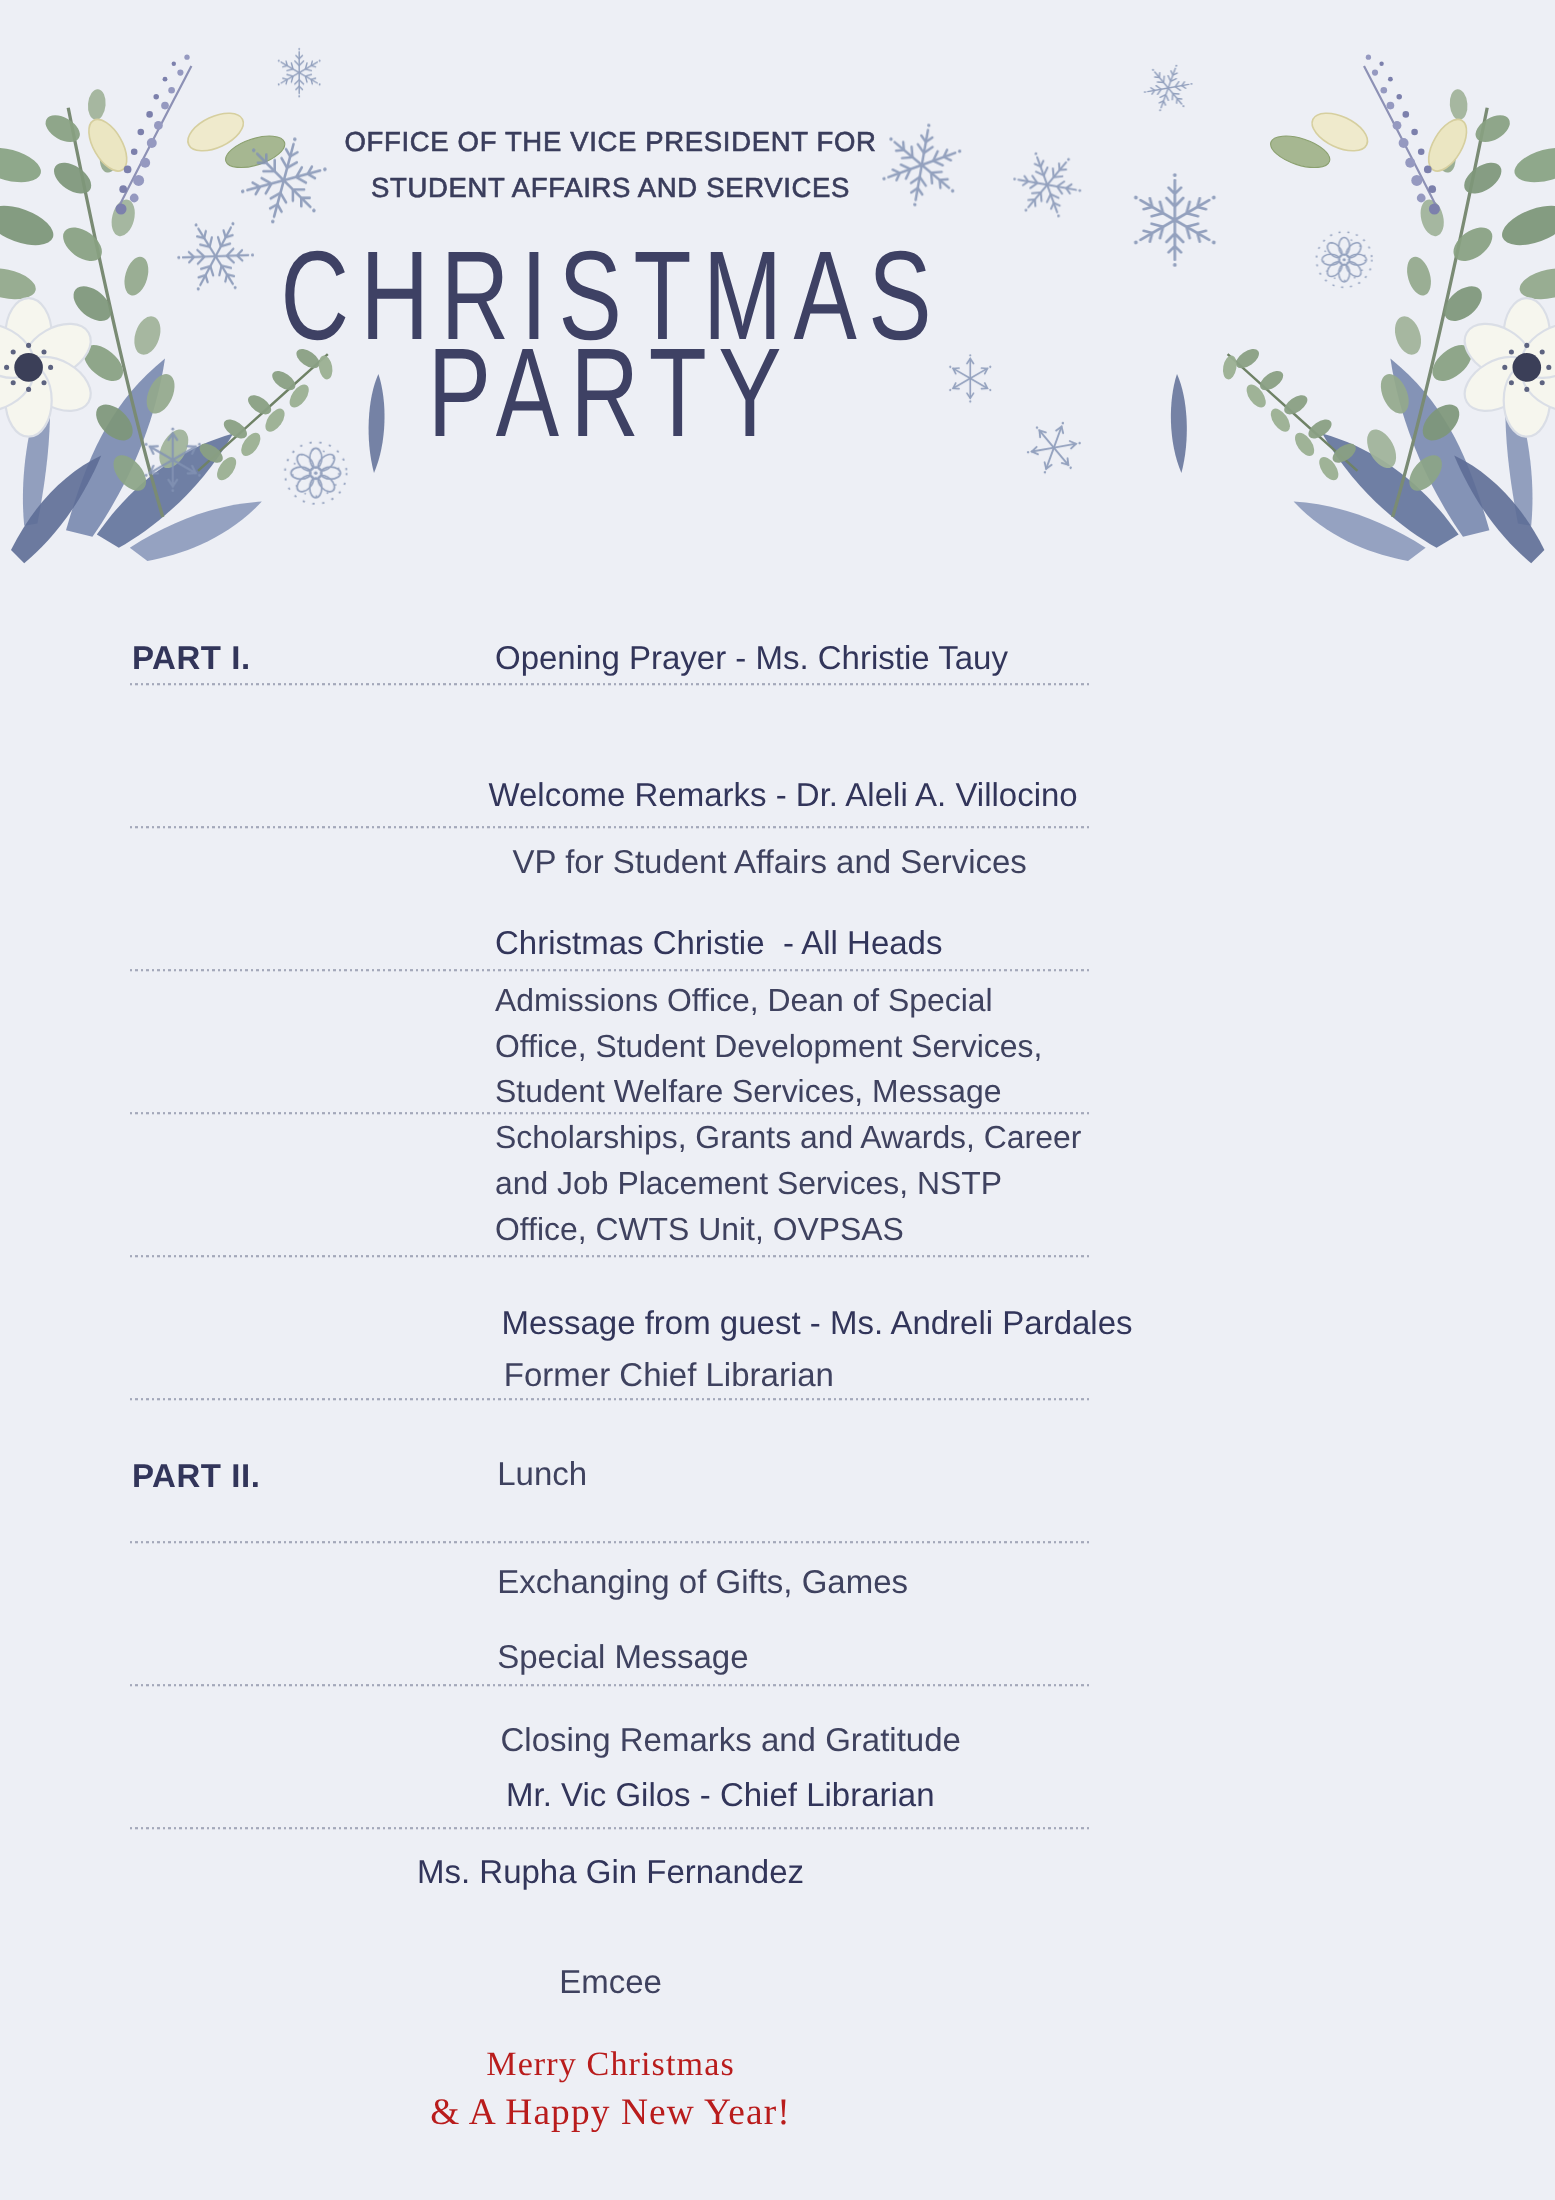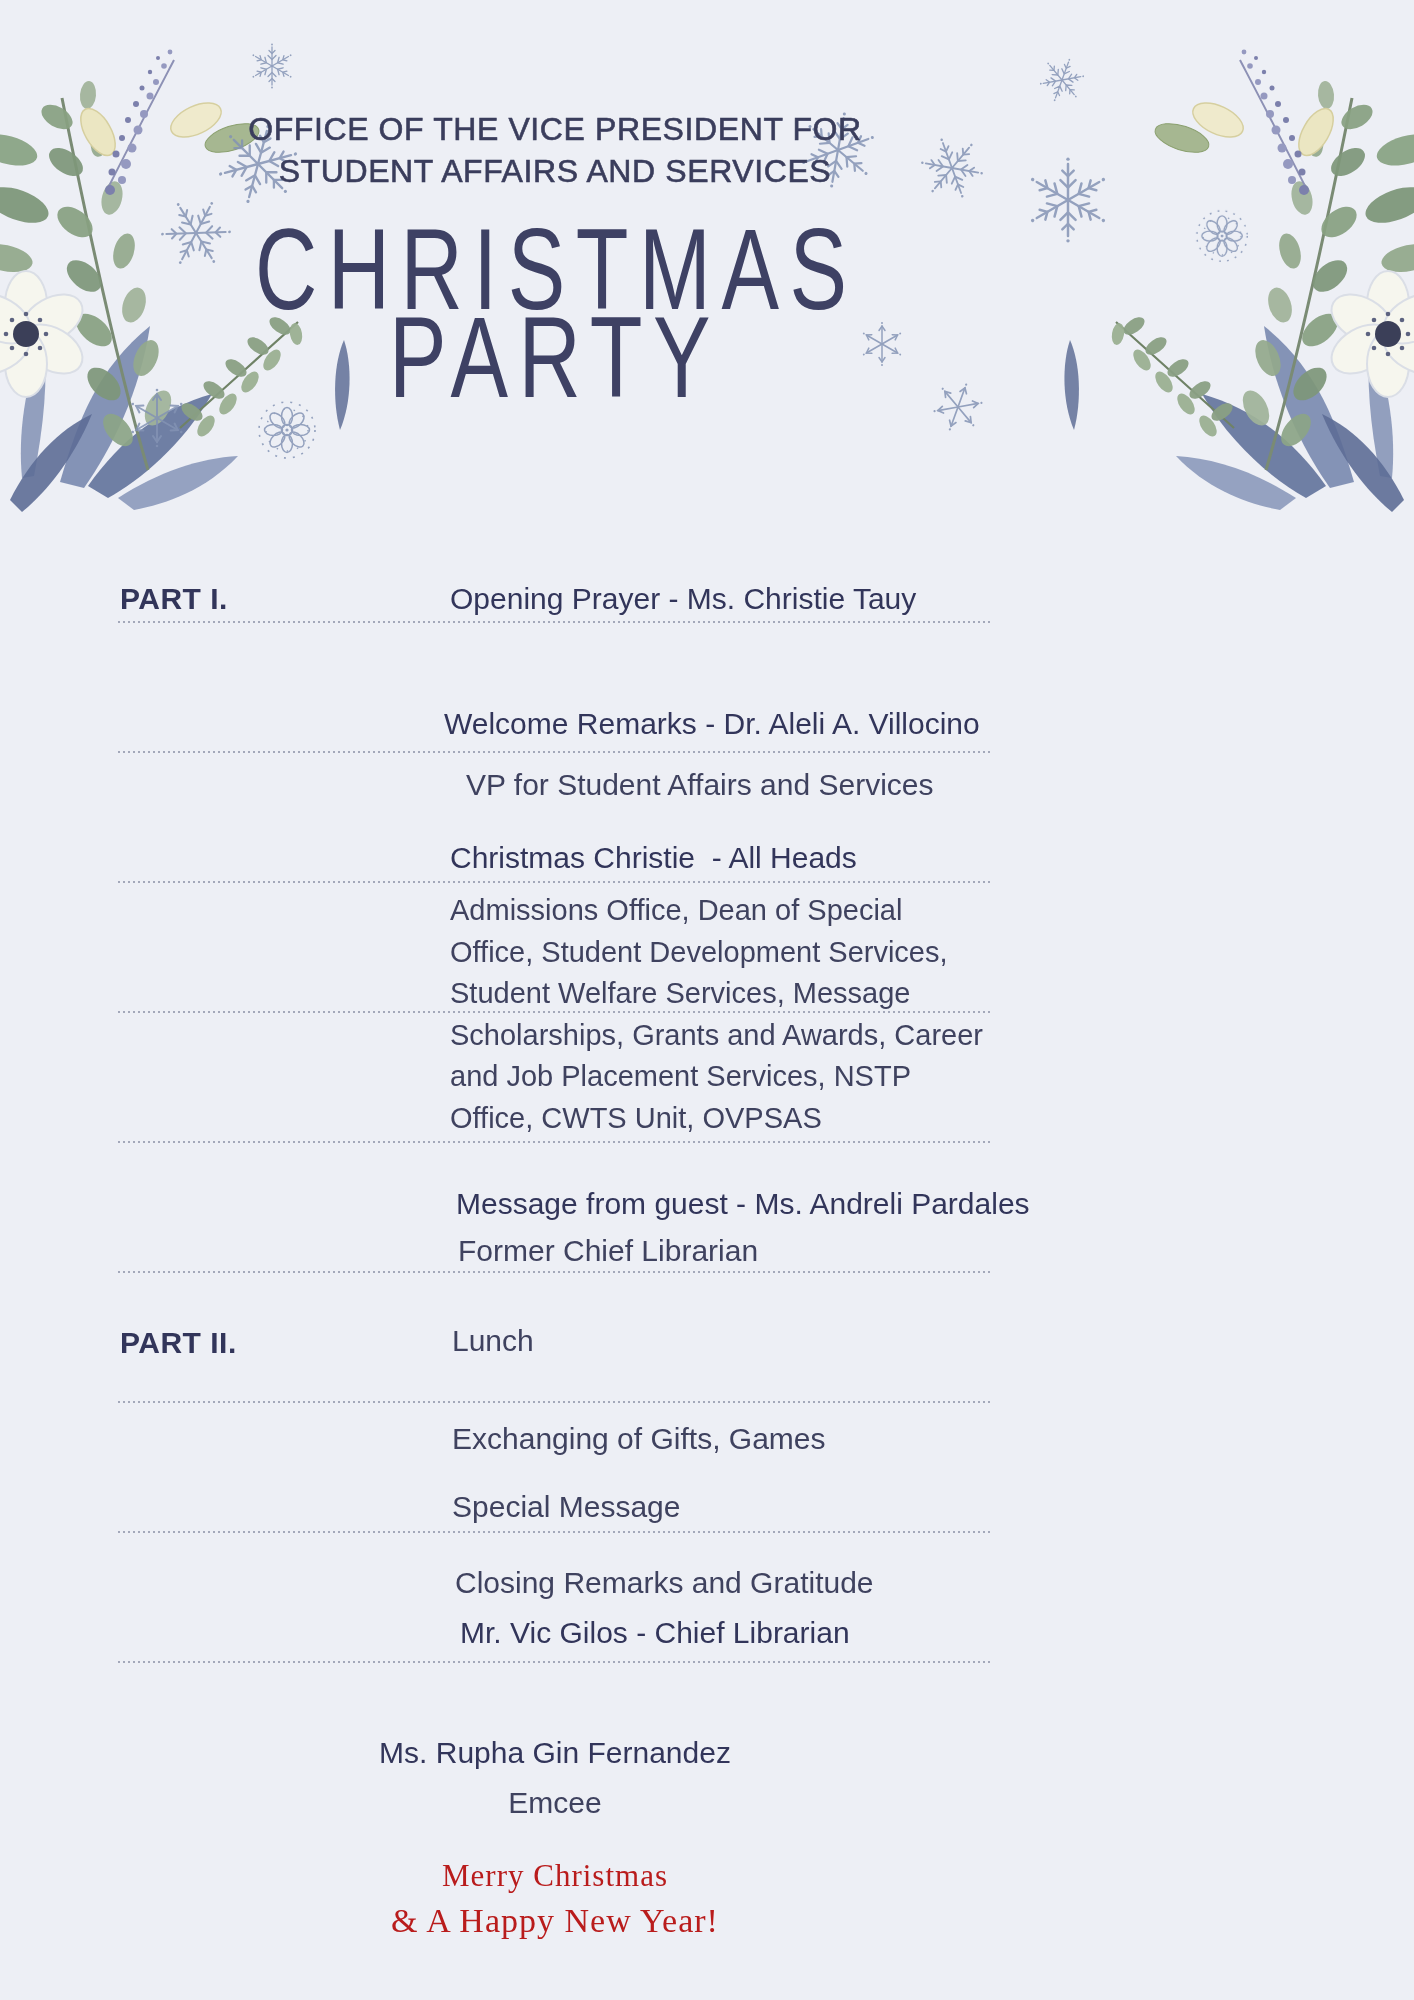--- a/index.html
+++ b/index.html
@@ -8,21 +8,21 @@
     width:1414px;height:2000px;
     background:#edeff5;
     overflow:hidden;
     font-family:"Liberation Sans",sans-serif;
     margin:0 auto;
   }
   .decor{position:absolute;top:0;left:0;pointer-events:none;}
   .abs{position:absolute;white-space:nowrap;}
   .office{
     top:108px;left:155px;width:800px;text-align:center;
-    font-size:32px;line-height:42px;letter-spacing:.6px;
+    font-size:25px;line-height:42px;letter-spacing:.6px;
     color:#3a3d5c;-webkit-text-stroke:.6px #3a3d5c;
   }
   .title{
     left:155px;width:800px;text-align:center;
     font-size:115px;line-height:1;color:#3e4164;
     letter-spacing:14px;
     transform:scaleX(.75);transform-origin:50% 50%;
   }
   .t1{top:212px;}
   .t2{top:300px;}
@@ -255,19 +255,19 @@
 
   <div class="abs line part" style="top:1326px;left:120px">PART II.</div>
   <div class="abs line" style="top:1324px;left:452px">Lunch</div>
 
   <div class="abs line" style="top:1422px;left:452px">Exchanging of Gifts, Games</div>
   <div class="abs line" style="top:1490px;left:452px">Special Message</div>
 
   <div class="abs line" style="top:1566px;left:455px">Closing Remarks and Gratitude</div>
   <div class="abs line bold" style="top:1616px;left:460px">Mr. Vic Gilos - Chief Librarian</div>
 
-  <div class="abs line bold center emcee-name" style="top:1736px">Ms. Rupha Gin Fernandez</div>
+  <div class="abs line bold center emcee-name" style="top:1686px">Ms. Rupha Gin Fernandez</div>
   <div class="abs line center" style="top:1786px">Emcee</div>
 
   <div class="abs center script g1" style="top:1858px">Merry Christmas</div>
   <div class="abs center script g2" style="top:1902px">&amp; A Happy New Year!</div>
 
 </div>
 
 </body></html>

